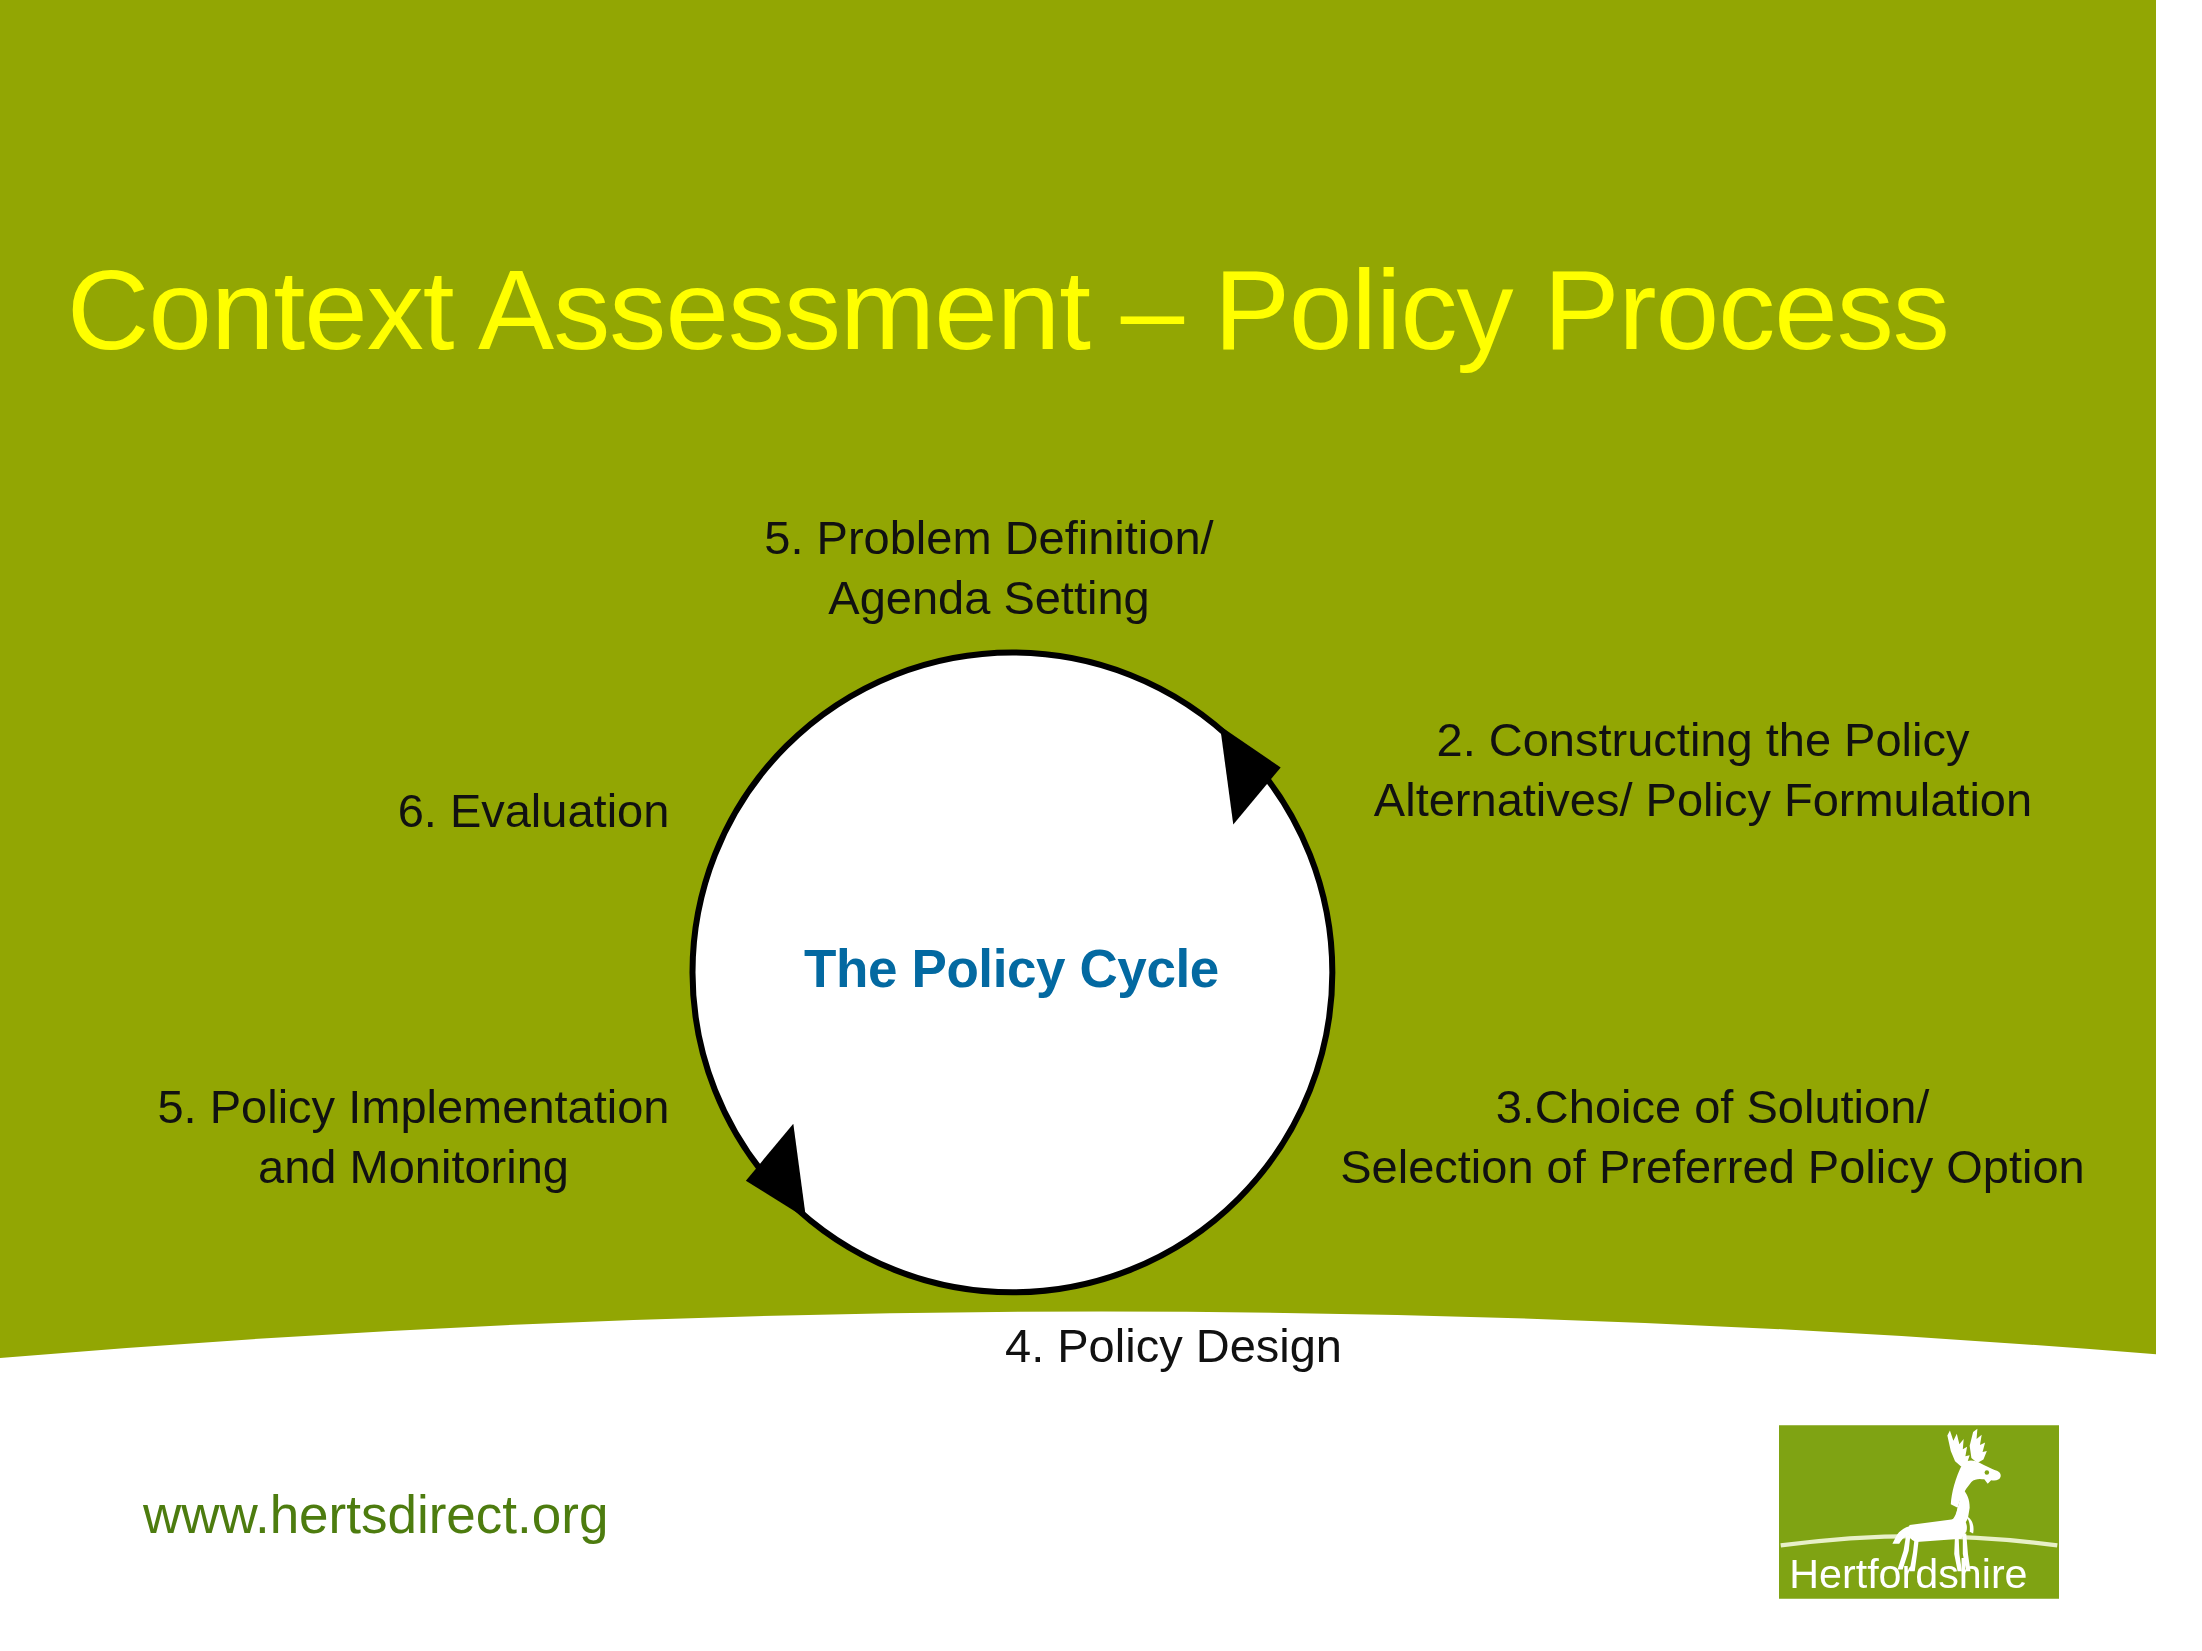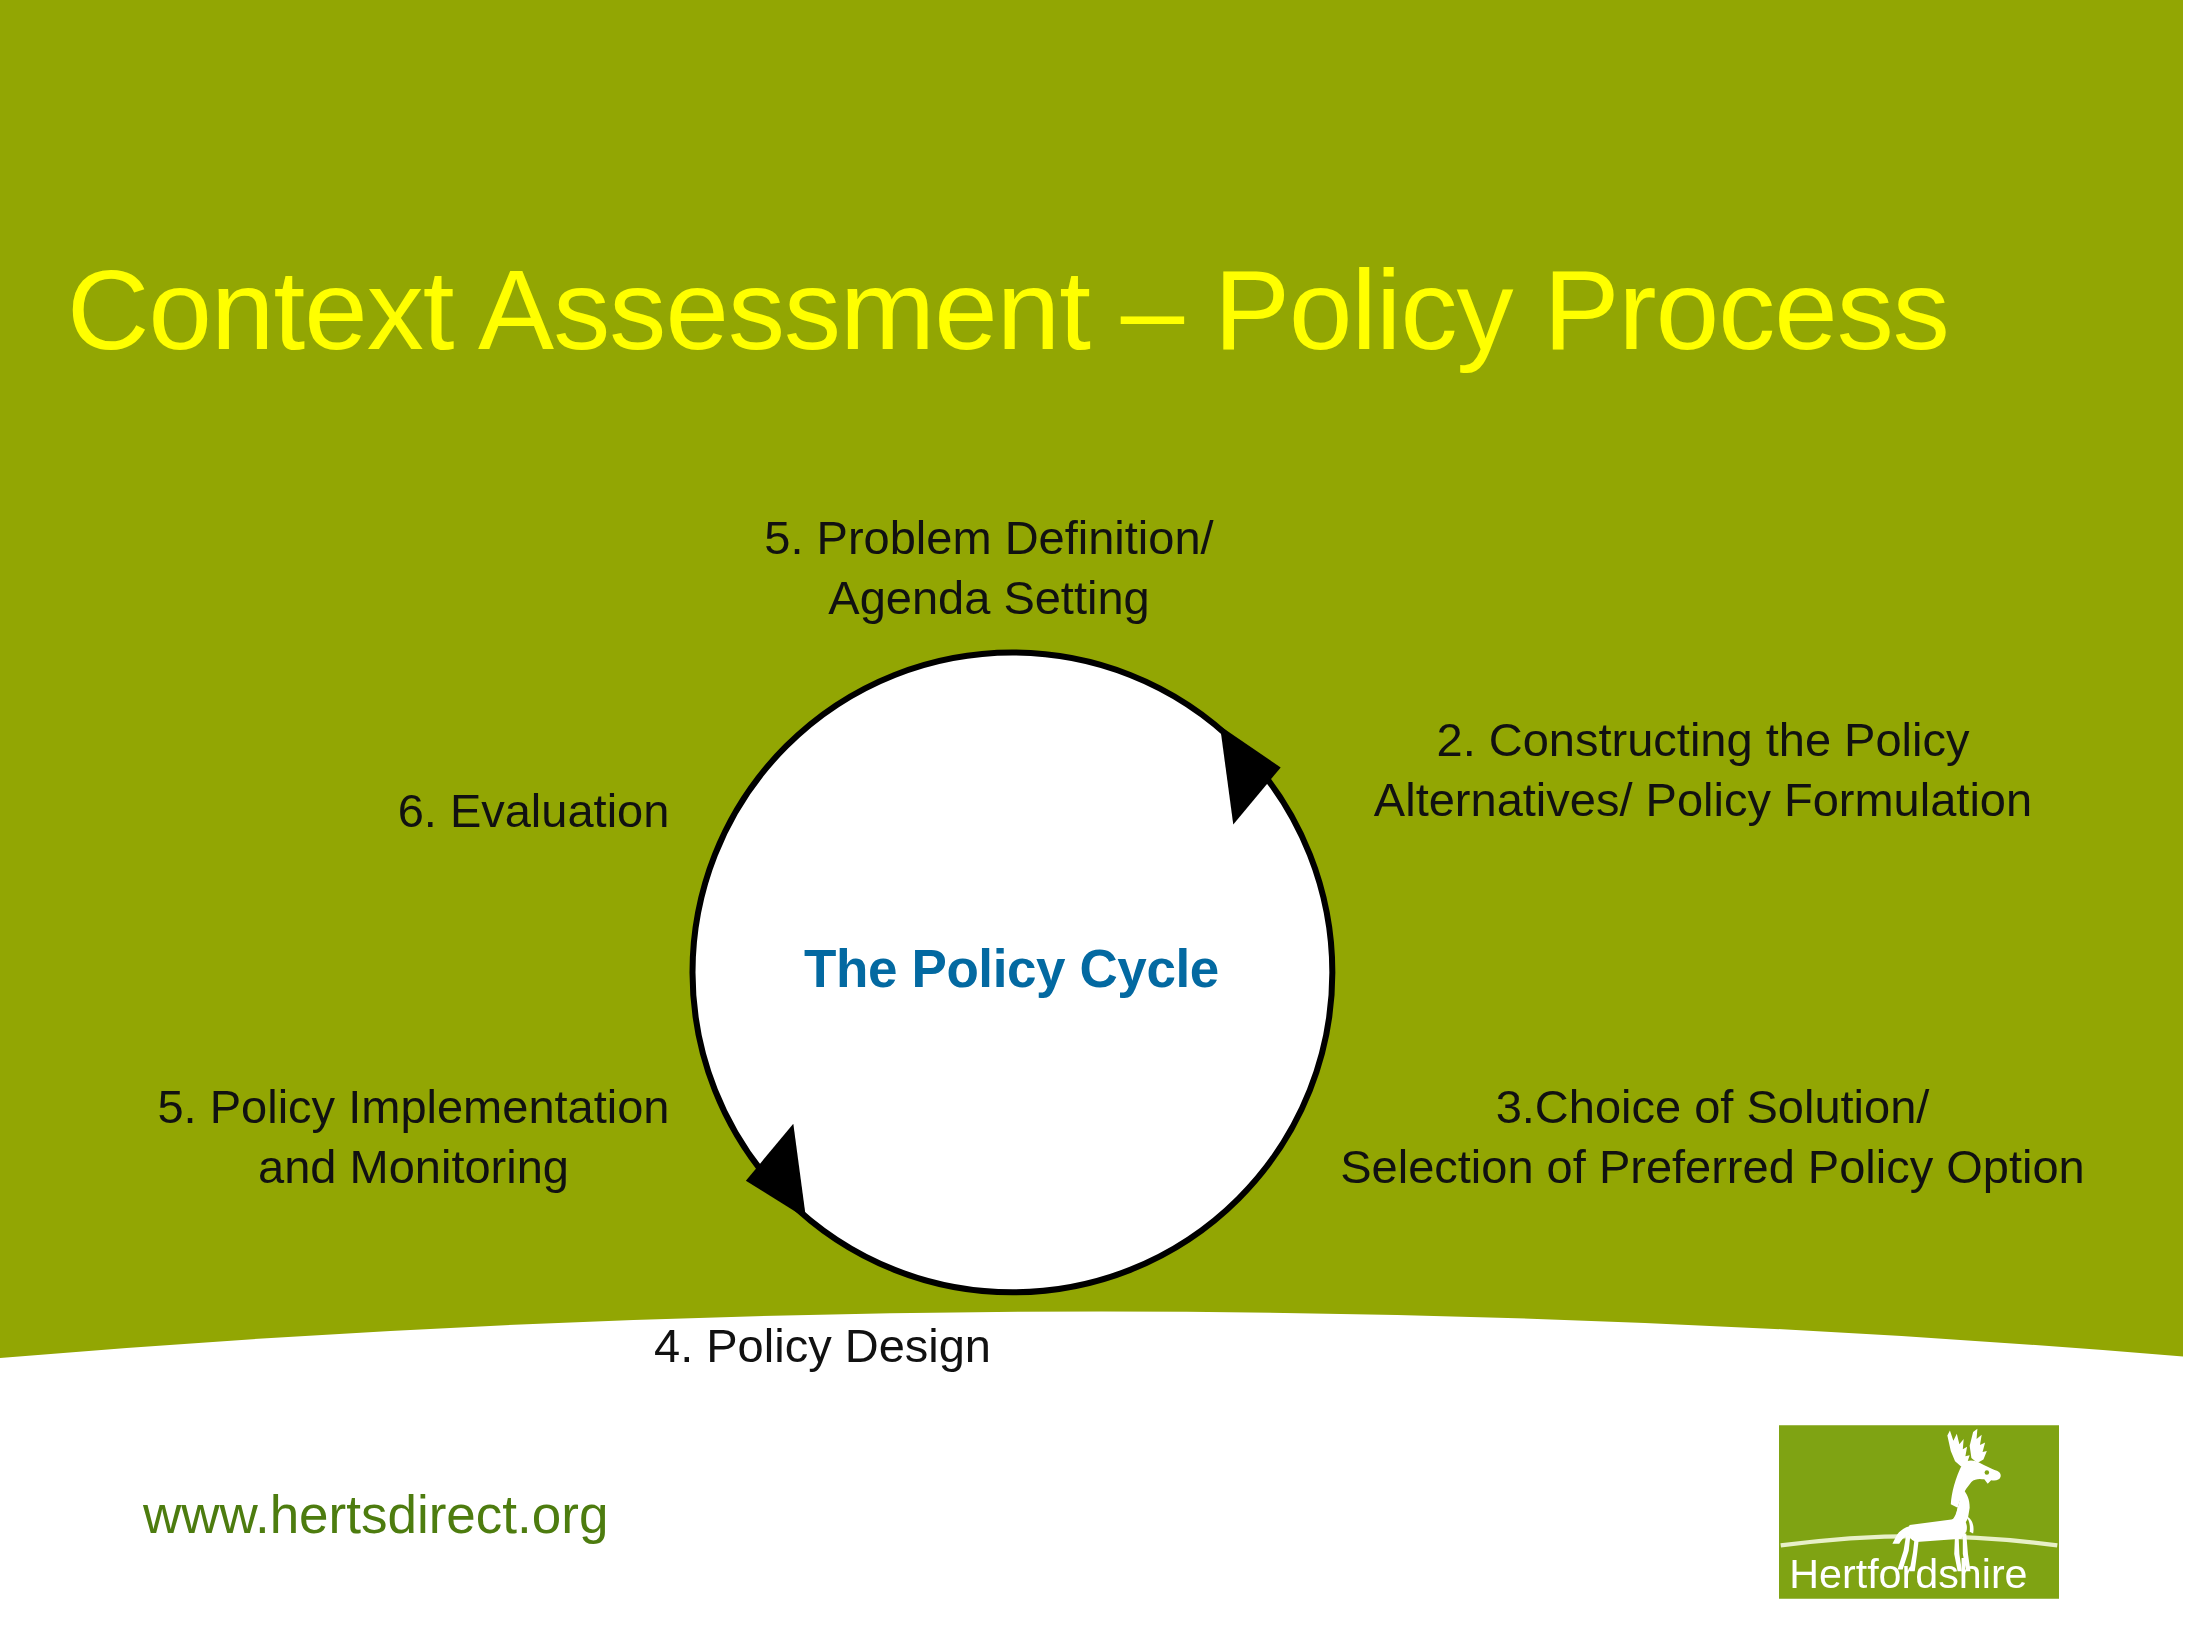--- a/index.html
+++ b/index.html
@@ -9,21 +9,20 @@
   }
   body {
     font-family: "Liberation Sans", sans-serif;
   }
   #slide {
     position: relative;
     width: 2156px;
     height: 1652px;
     overflow: hidden;
     background: #ffffff;
-    padding-left: 27px;
   }
   
   #green-bg {
     position: absolute;
     left: 0;
     top: 0;
     width: 2203px;
     height: 1377px;
   }
   #green-bg svg {
@@ -73,21 +72,21 @@
   .step-label {
     position: absolute;
     font-size: 47px;
     line-height: 1.28;
     color: #111111;
     white-space: pre-line;
   }
   #step-1 { left: 602px;  top: 508px;  width: 774px;  text-align: center; }
   #step-2 { left: 1316px; top: 710px;  width: 774px;  text-align: center; }
   #step-3 { left: 1265px; top: 1077px; width: 895px; text-align: center; }
-  #step-4 { left: 654px;  top: 1316px; width: 688px;  text-align: left; }
+  #step-4 { left: 654px;  top: 1316px; width: 688px;  text-align: right; }
   #step-5 { left: 52px;   top: 1077px; width: 723px;  text-align: center; }
   #step-6 { left: 327px;  top: 781px;  width: 413px;  text-align: center; }
   
   #footer-url {
     position: absolute;
     left: 143px;
     top: 1484px;
     font-size: 53px;
     color: #4d7c0f;
     white-space: nowrap;

